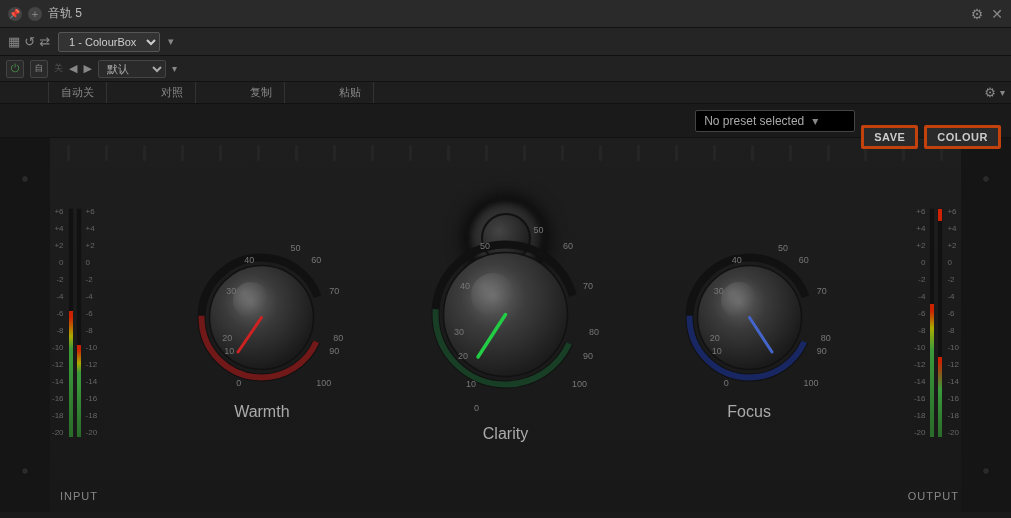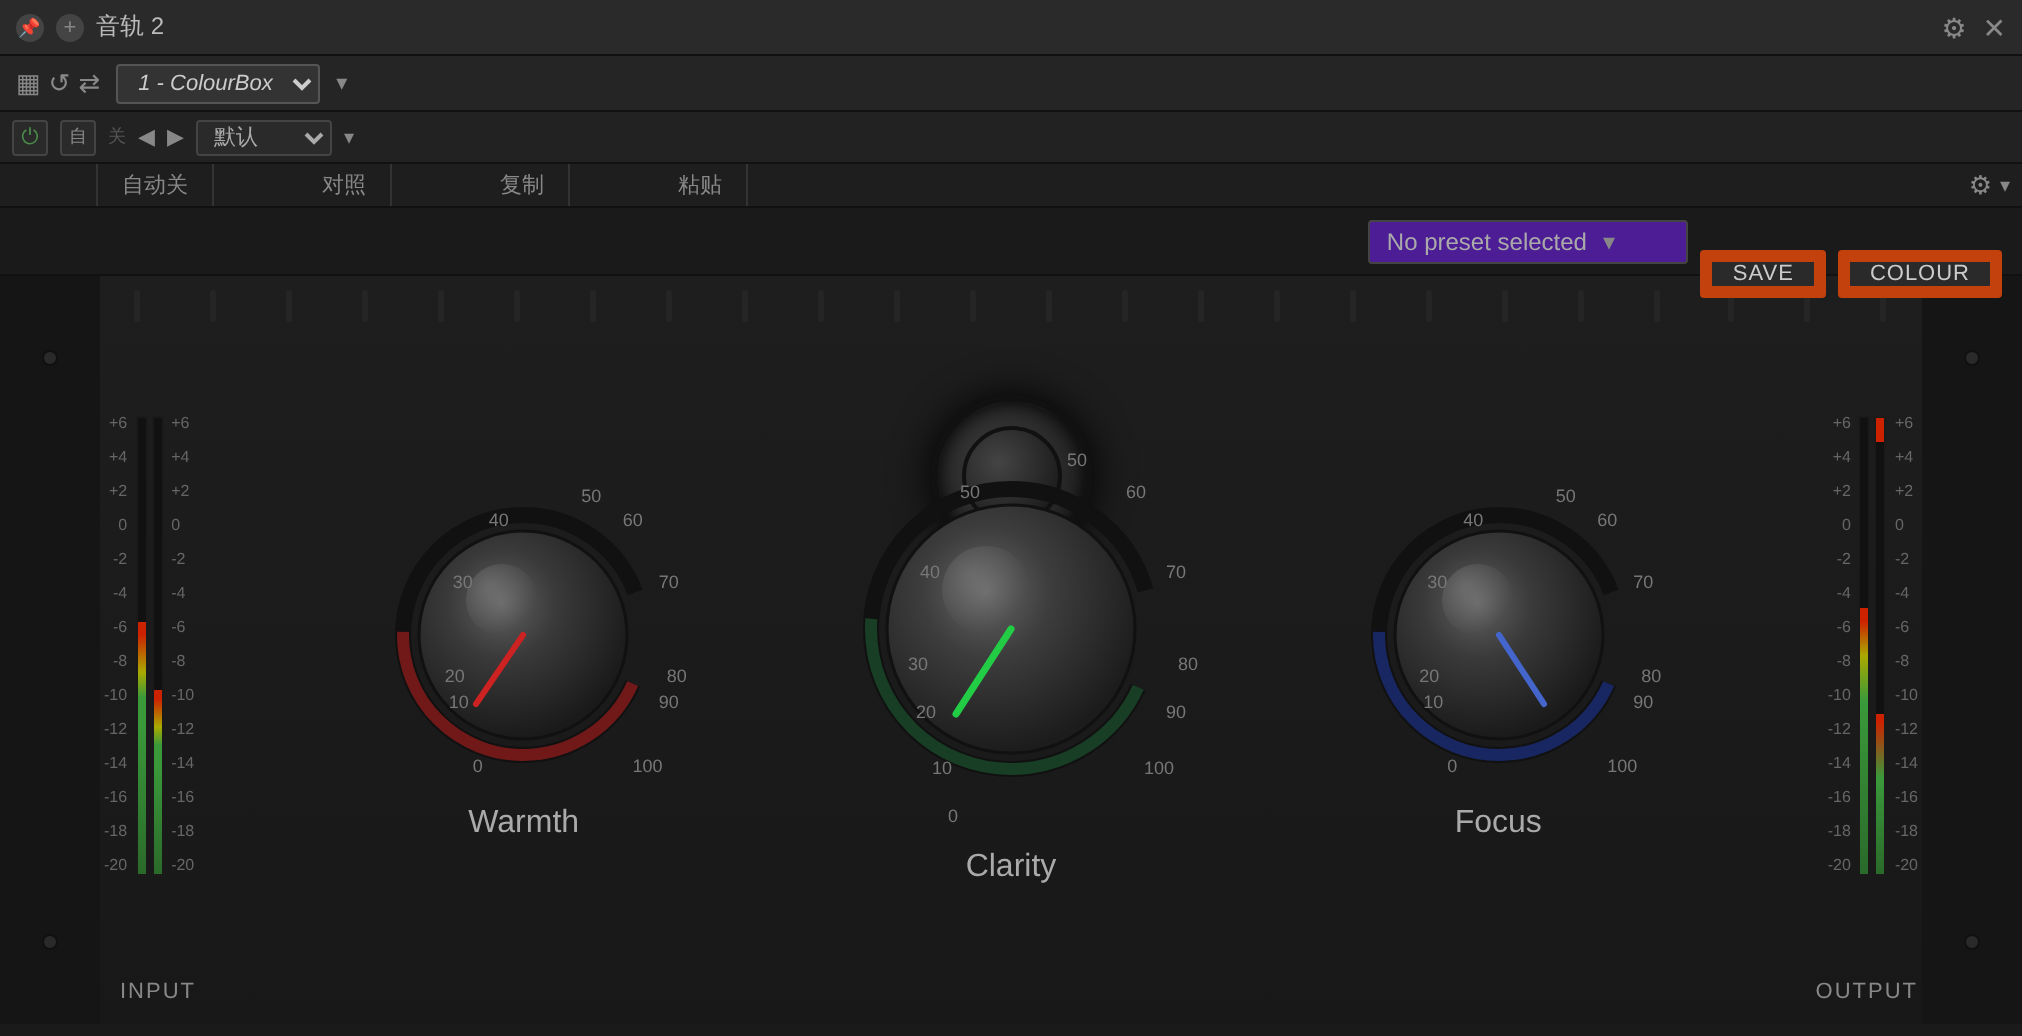--- a/index.html
+++ b/index.html
@@ -70,21 +70,20 @@
       font-size: 13px;
     }
     .track-select {
       background: #333;
       border: 1px solid #555;
       color: #ccc;
       font-size: 11px;
       padding: 2px 6px;
       border-radius: 2px;
       height: 20px;
-      font-style: italic;
     }
     .track-arrow { color: #888; font-size: 11px; cursor: pointer; }
 
     
     .control-bar {
       height: 26px;
       background: #222;
       display: flex;
       align-items: center;
       padding: 0 6px;
@@ -168,43 +167,43 @@
       background: #1a1a1a;
       display: flex;
       align-items: center;
       justify-content: flex-end;
       padding: 0 10px;
       gap: 6px;
       border-bottom: 1px solid #111;
       z-index: 10;
     }
     .preset-display {
-      background: #4c1d95;
+      background: #000000;
       border: 1px solid #444;
       color: #aaa;
       font-size: 12px;
       padding: 3px 8px;
       border-radius: 2px;
       display: flex;
       align-items: center;
       gap: 8px;
       min-width: 160px;
     }
     .preset-arrow { color: #888; font-size: 12px; cursor: pointer; }
     .preset-btn {
       background: #2a2a2a;
-      border: 6px solid #c2410c;
+      border: 3px solid #c2410c;
       color: #ccc;
       font-size: 11px;
       padding: 3px 10px;
       border-radius: 2px;
       cursor: pointer;
       height: 24px;
       display: flex; align-items: center;
-      font-weight: normal;
+      font-weight: bold;
       letter-spacing: 0.5px;
       margin-top: 33px;
     }
 
     
     .plugin-body {
       position: absolute;
       top: 34px; left: 0; right: 0; bottom: 0;
       background: linear-gradient(180deg, #1e1e1e 0%, #181818 100%);
     }
@@ -355,21 +354,21 @@
       border-radius: 1px;
     }
   </style>
 </head>
 <body>
 
 <div class="title-bar">
   <div class="title-bar-left">
     <button class="win-btn win-btn-pin">📌</button>
     <button class="win-btn win-btn-add">+</button>
-    <span class="title-text">音轨 2</span>
+    <span class="title-text">音轨 5</span>
   </div>
   <div class="title-bar-right">
     <span class="title-icon">⚙</span>
     <span class="title-icon">✕</span>
   </div>
 </div>
 
 <div class="track-bar">
   <div class="track-icons">
     <span>▦</span>

